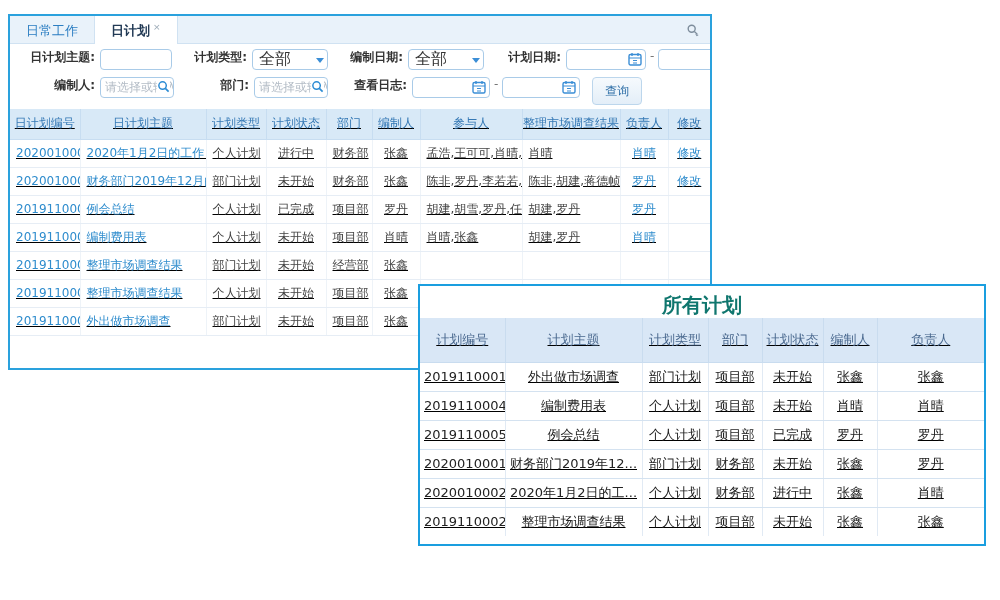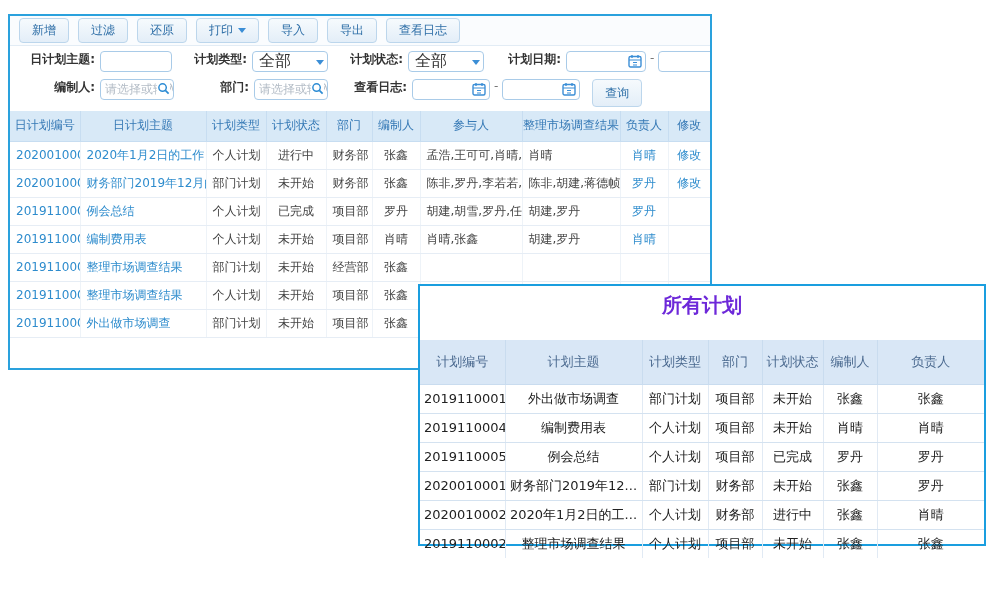--- a/index.html
+++ b/index.html
@@ -31,81 +31,80 @@
   .frow { display:flex; height:28px; overflow:hidden; white-space:nowrap; }
   .flabel { font-size:12px; font-weight:bold; color:#333; text-align:right; flex:none; padding-right:5px; }
   .fbox { height:21px; border:1px solid #a9cbe8; border-radius:4px; background:#fff;
     flex:none; display:flex; align-items:center; position:relative; overflow:hidden; }
   .fbox .val { font-size:16px; color:#333; padding-left:6px; }
   .fbox .ph { font-size:12px; color:#b3bcc6; padding-left:4px; }
   .fbox .icon-right { position:absolute; right:3px; top:2px; }
   .dash { color:#777; font-size:12px; padding:0 4px; flex:none; }
   .qbtn { flex:none; margin-left:12px; }
 
-  table { border-collapse:collapse; table-layout:fixed; }
+  table { border-collapse:collapse; table-layout:fixed;text-decoration:underline; }
   .main-table { width:700px; }
   .main-table th { height:30px; background:#d8e9f7; color:#3478b5; font-size:12px;
     font-weight:normal; text-align:center; border-right:1px solid #c7ddf1;
     border-bottom:1px solid #c7ddf1; overflow:hidden; white-space:nowrap; }
   .main-table th:last-child { border-right:none; }
   .main-table td { height:28px; font-size:12px; color:#444; padding:0 6px;
     border-right:1px solid #eef3f8; border-bottom:1px solid #e6edf5;
     overflow:hidden; white-space:nowrap; }
   .main-table td:last-child { border-right:none; }
   .main-table td.left { text-align:left; }
   .main-table td.center { text-align:center; }
   .main-table td.link { color:#2e8ccd; cursor:pointer; }
 
   
   .overlay-panel { position:absolute; left:418px; top:284px; width:568px; height:262px;
     background:#fff; border:2px solid #1a9edf; z-index:2; }
-  .overlay-title { height:54px; line-height:38px; text-align:center;
-    font-size:20px; font-weight:bold; color:#6d28d9; }
+  .overlay-title { height:32px; line-height:38px; text-align:center;
+    font-size:20px; font-weight:bold; color:#0f766e; }
   .ov-table { width:564px; }
   .ov-table th { height:44px; background:#d9e7f6; color:#49688e; font-size:13px;
     font-weight:normal; text-align:center; border-right:1px solid #c9dcef;
     border-bottom:1px solid #c9dcef; padding:0 4px;margin-top:40px; }
   .ov-table th:last-child { border-right:none; }
   .ov-table td { height:29px; font-size:13px; color:#222; text-align:center;
     border-right:1px solid #e1eaf4; border-bottom:1px solid #d4e2f0;
     overflow:hidden; white-space:nowrap; padding:0 4px; }
   .ov-table td:last-child { border-right:none; }
   .ov-table tr:last-child td { border-bottom:none; }
 </style>
 </head>
 <body>
 
 <div class="main-panel">
 
-
-  <div class="toolbar">
-    <button class="tbtn">新增</button>
-    <button class="tbtn">过滤</button>
-    <button class="tbtn">还原</button>
-    <button class="tbtn">
-      <span>打印</span>
-      <span class="caret"></span>
-    </button>
-    <button class="tbtn">导入</button>
-    <button class="tbtn">导出</button>
-    <button class="tbtn">查看日志</button>
+  <div class="tab-strip">
+    <div class="tab">日常工作</div>
+    <div class="tab active">
+      <span>日计划</span><span class="tab-close">×</span>
+    </div>
+    <svg class="strip-icon" viewBox="0 0 16 16">
+      <circle cx="6.5" cy="6.5" r="4" fill="none" stroke="#7d8d9c" stroke-width="1.6"></circle>
+      <line x1="9.6" y1="9.6" x2="13" y2="13" stroke="#7d8d9c" stroke-width="1.6"></line>
+      <path d="M10.5 12.5 L14.5 13.8 L12.3 15.2 Z" fill="#7d8d9c"></path>
+    </svg>
   </div>
+
 
   <div class="filters">
     <div class="frow">
       <span class="flabel" style="width:90px">日计划主题:</span>
       <div class="fbox" style="width:72px">
         <span class="val"></span>
       </div>
       <span class="flabel" style="width:80px">计划类型:</span>
       <div class="fbox" style="width:76px">
         <span class="val">全部</span>
         <span class="icon-right caret" style="top:8px"></span>
       </div>
-      <span class="flabel" style="width:80px">计划状态:</span>
+      <span class="flabel" style="width:80px">编制日期:</span>
       <div class="fbox" style="width:76px">
         <span class="val">全部</span>
         <span class="icon-right caret" style="top:8px"></span>
       </div>
       <span class="flabel" style="width:82px">计划日期:</span>
       <div class="fbox" style="width:80px">
         <span class="val"></span>
         <svg class="icon-right" width="14" height="14" viewBox="0 0 14 14">
           <rect x="1" y="2.5" width="12" height="10.5" rx="1.5" fill="none" stroke="#3b8ed6" stroke-width="1.4"></rect>
           <line x1="4" y1="1" x2="4" y2="4" stroke="#3b8ed6" stroke-width="1.4"></line>

